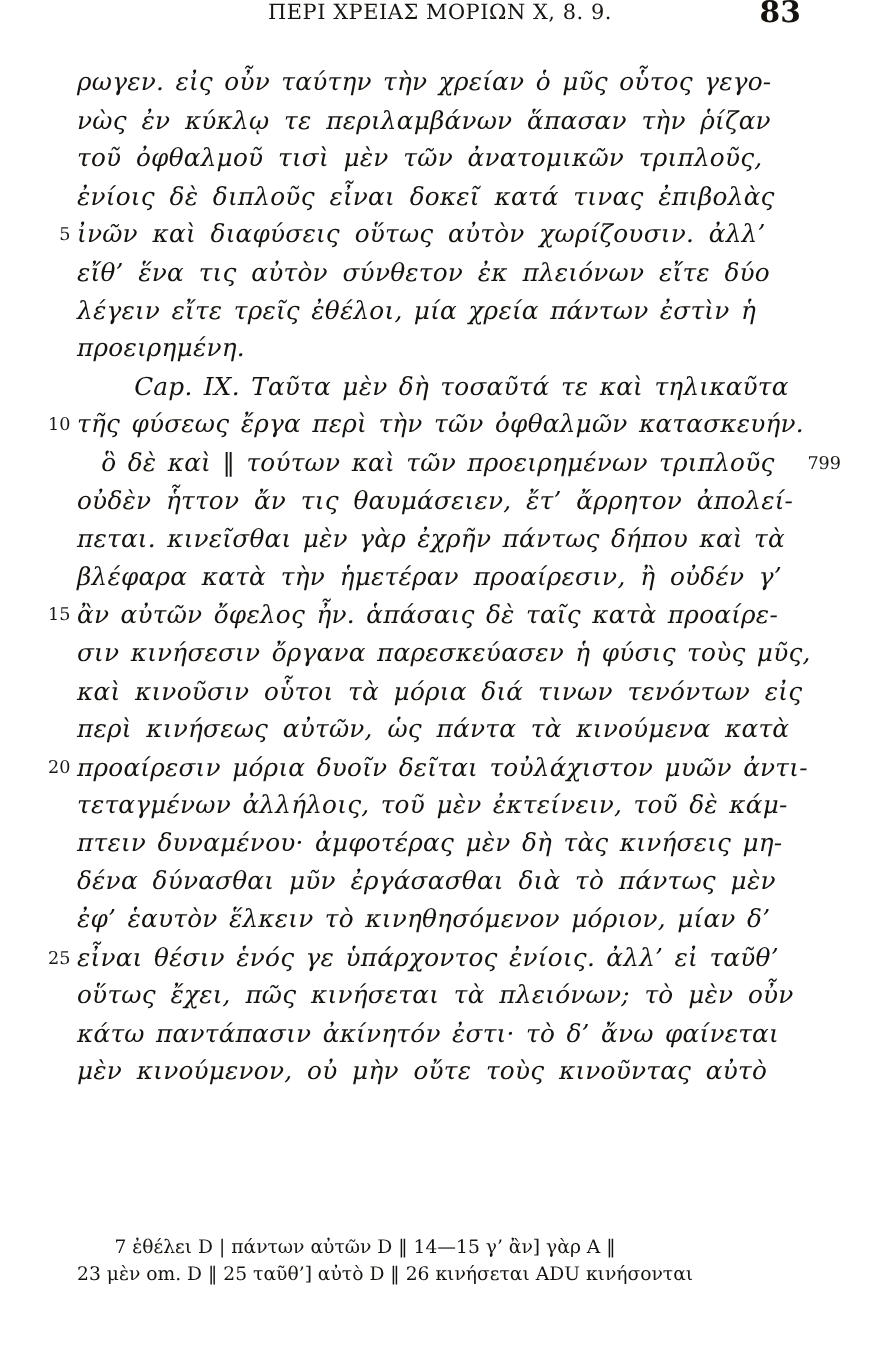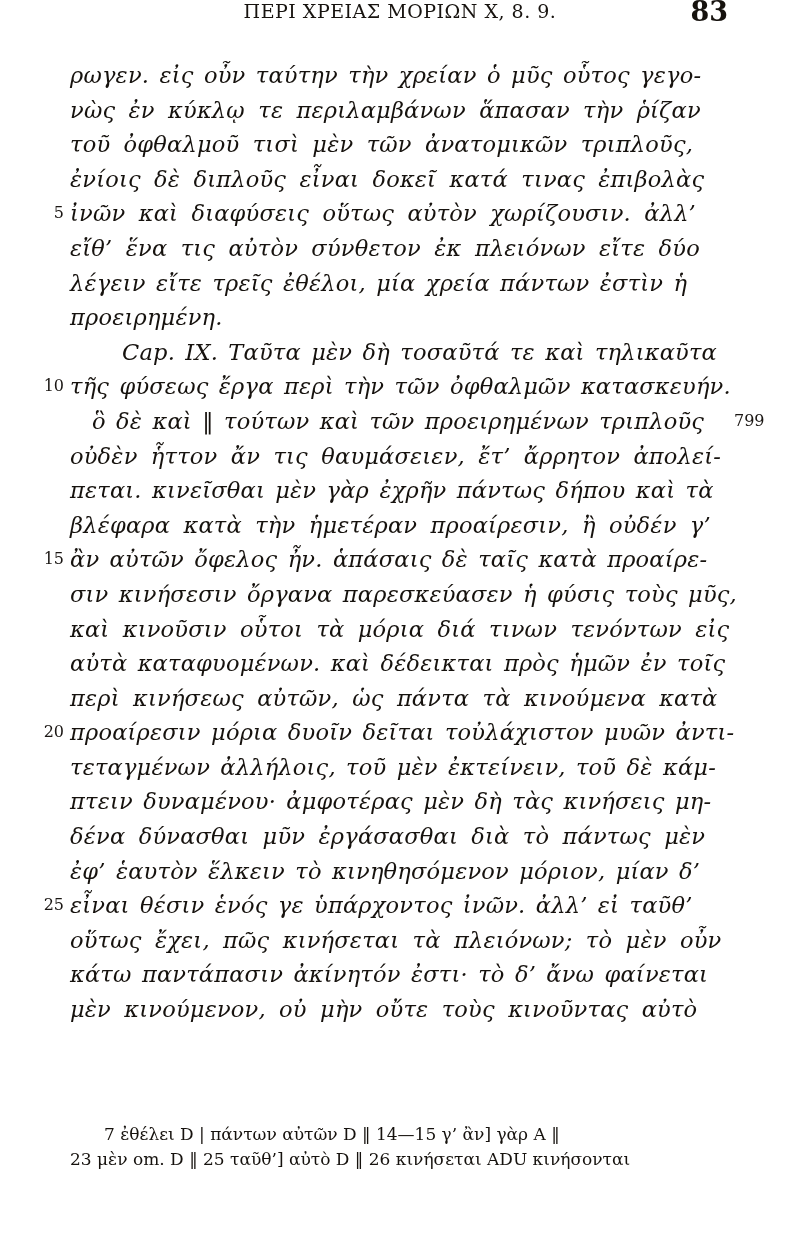--- a/index.html
+++ b/index.html
@@ -201,25 +201,20 @@
       <div class="line ws1">
         <span class="num"></span>
         <span class="txt">σιν κινήσεσιν ὄργανα παρεσκεύασεν ἡ φύσις τοὺς μῦς,</span>
         <span class="marg"></span>
       </div>
       <div class="line ws2">
         <span class="num"></span>
         <span class="txt">καὶ κινοῦσιν οὗτοι τὰ μόρια διά τινων τενόντων εἰς</span>
         <span class="marg"></span>
       </div>
-      <div class="line ws1">
-        <span class="num"></span>
-        <span class="txt">αὐτὰ καταφυομένων.  καὶ δέδεικται πρὸς ἡμῶν ἐν τοῖς</span>
-        <span class="marg"></span>
-      </div>
       <div class="line ws2">
         <span class="num"></span>
         <span class="txt">περὶ κινήσεως αὐτῶν, ὡς πάντα τὰ κινούμενα κατὰ</span>
         <span class="marg"></span>
       </div>
       <div class="line ws1">
         <span class="num">20</span>
         <span class="txt">προαίρεσιν μόρια δυοῖν δεῖται τοὐλάχιστον μυῶν ἀντι-</span>
         <span class="marg"></span>
       </div>
@@ -238,21 +233,21 @@
         <span class="txt">δένα δύνασθαι μῦν ἐργάσασθαι διὰ τὸ πάντως μὲν</span>
         <span class="marg"></span>
       </div>
       <div class="line ws1">
         <span class="num"></span>
         <span class="txt">ἐφ’ ἑαυτὸν ἕλκειν τὸ κινηθησόμενον μόριον, μίαν δ’</span>
         <span class="marg"></span>
       </div>
       <div class="line ws1">
         <span class="num">25</span>
-        <span class="txt">εἶναι θέσιν ἑνός γε ὑπάρχοντος ἰνῶν.  ἀλλ’ εἰ ταῦθ’</span>
+        <span class="txt">εἶναι θέσιν ἑνός γε ὑπάρχοντος ἐνίοις.  ἀλλ’ εἰ ταῦθ’</span>
         <span class="marg"></span>
       </div>
       <div class="line ws2">
         <span class="num"></span>
         <span class="txt">οὕτως ἔχει, πῶς κινήσεται τὰ πλειόνων; τὸ μὲν οὖν</span>
         <span class="marg"></span>
       </div>
       <div class="line ws1">
         <span class="num"></span>
         <span class="txt">κάτω παντάπασιν ἀκίνητόν ἐστι· τὸ δ’ ἄνω φαίνεται</span>

